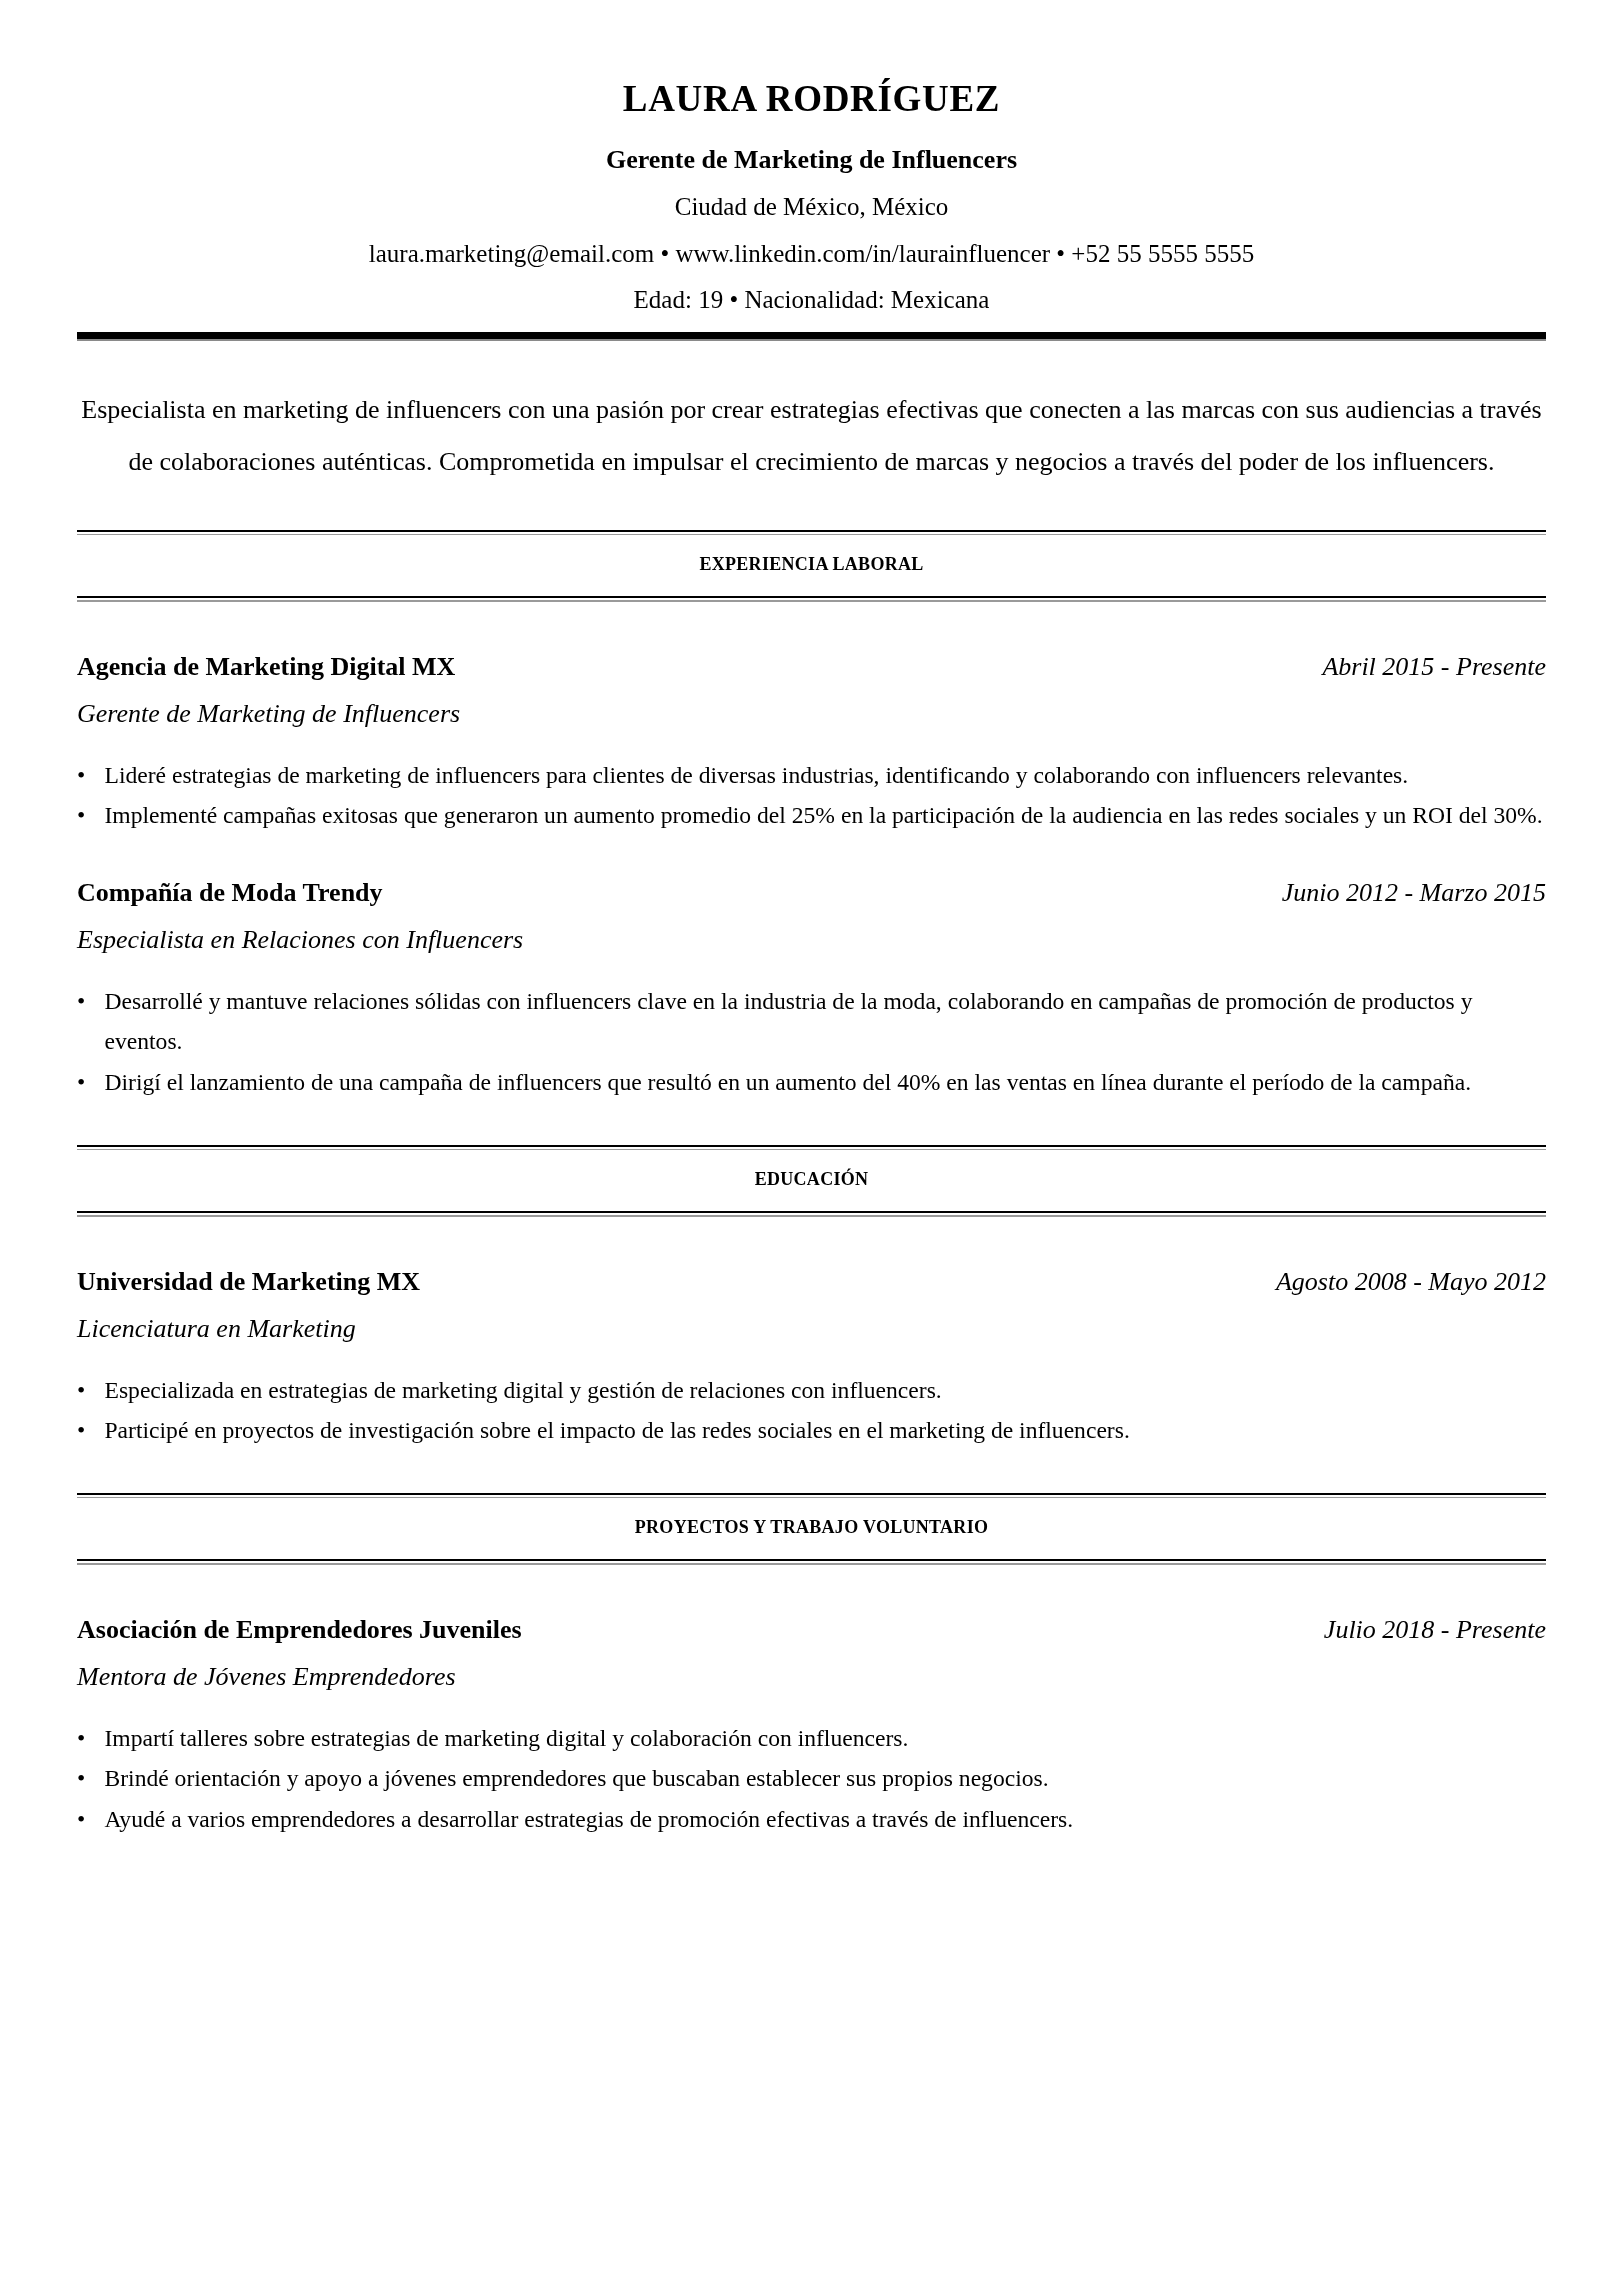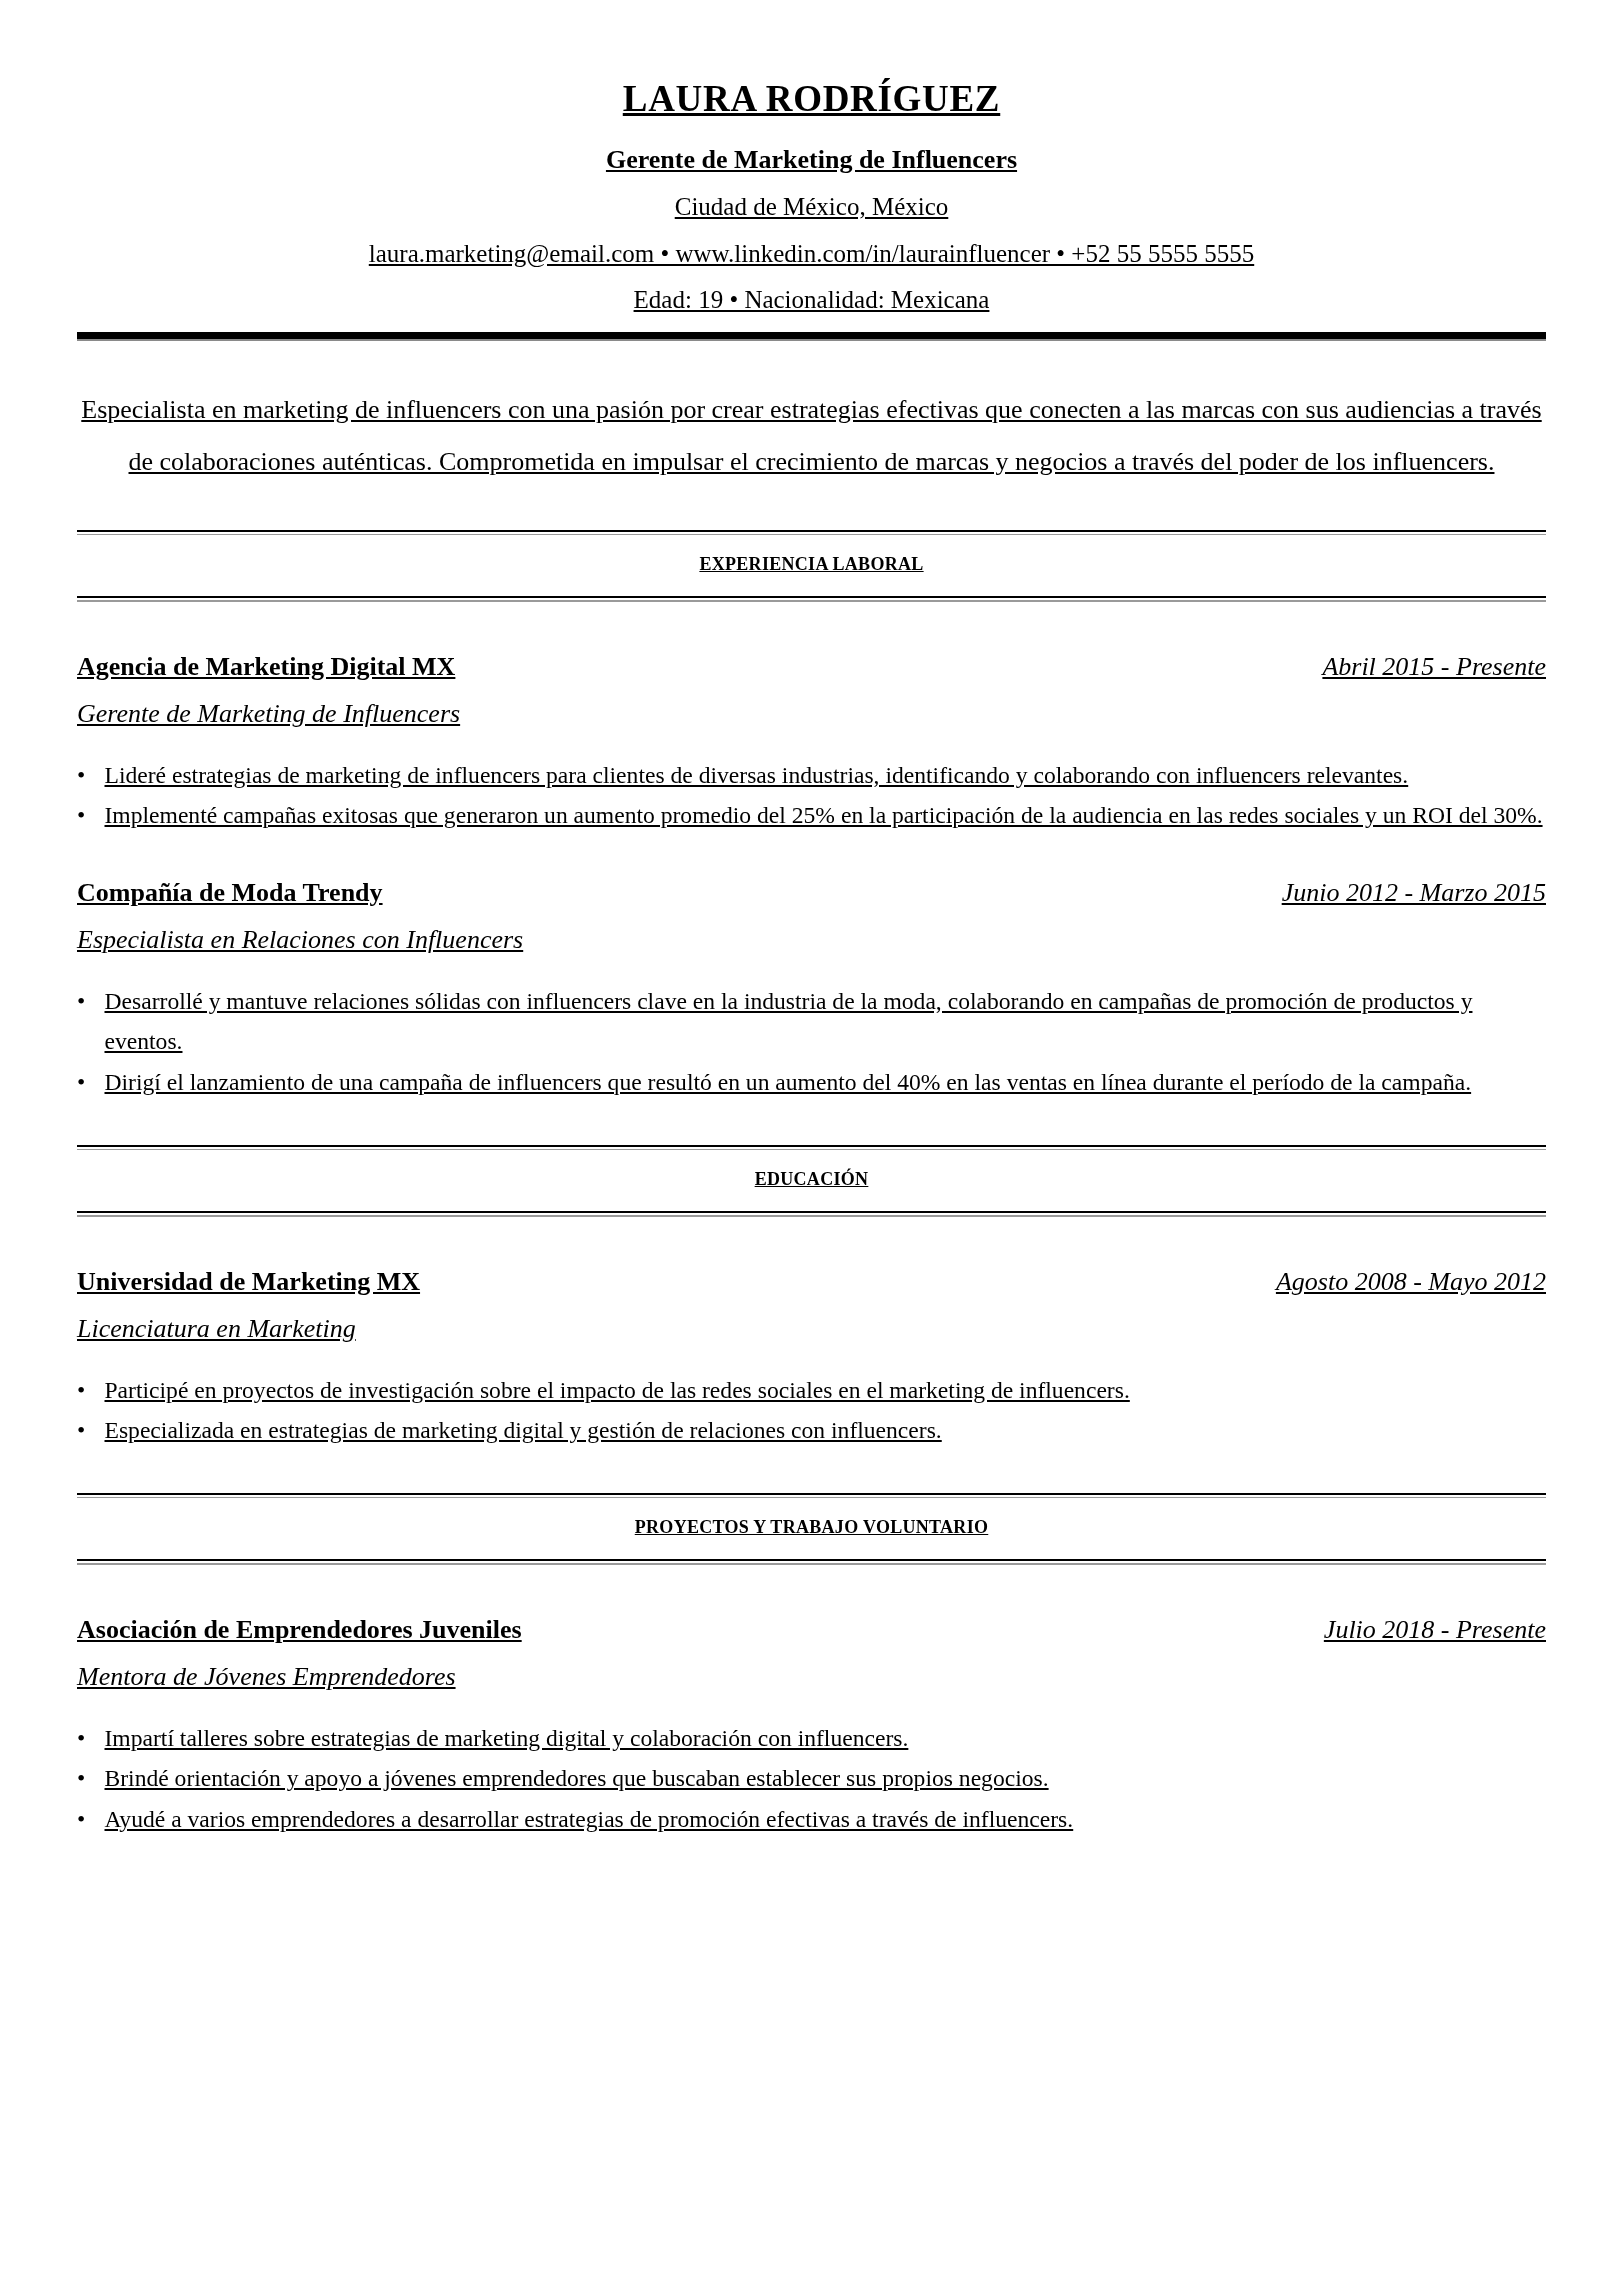--- a/index.html
+++ b/index.html
@@ -9,21 +9,20 @@
     background: #ffffff;
     color: #000000;
     font-family: "Liberation Serif", "DejaVu Serif", serif;
     overflow: hidden;
   }
   .page {
     box-sizing: border-box;
     width: 1623px;
     height: 2132px;
     padding: 77px 77px 0 77px;
-    text-decoration: underline;
   }
 
   
   .header { text-align: center; }
   .name {
     font-size: 37px;
     font-weight: bold;
     margin: 0 0 25px 0;
     letter-spacing: 0.7px;
   }
@@ -157,22 +156,22 @@
     <hr class="rule-thin">
   </div>
 
   <div class="entry">
     <div class="entry-header">
       <span class="org">Universidad de Marketing MX</span>
       <span class="dates">Agosto 2008 - Mayo 2012</span>
     </div>
     <div class="role">Licenciatura en Marketing</div>
     <ul class="bullets">
+      <li>Especializada en estrategias de marketing digital y gestión de relaciones con influencers.</li>
       <li>Participé en proyectos de investigación sobre el impacto de las redes sociales en el marketing de influencers.</li>
-      <li>Especializada en estrategias de marketing digital y gestión de relaciones con influencers.</li>
     </ul>
   </div>
 
   <div class="section-head gap-lg">
     <hr class="rule-thin">
     <h2 class="section-title">PROYECTOS Y TRABAJO VOLUNTARIO</h2>
     <hr class="rule-thin">
   </div>
 
   <div class="entry">

